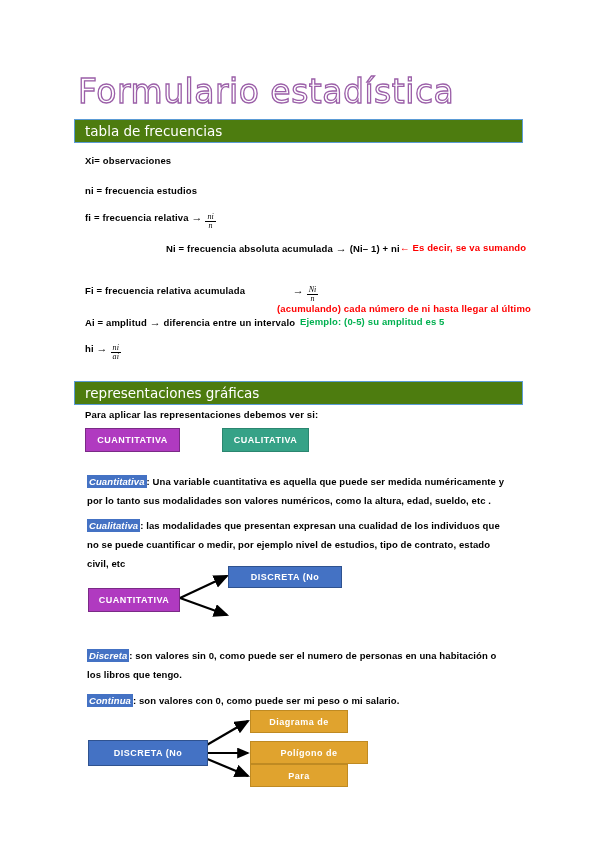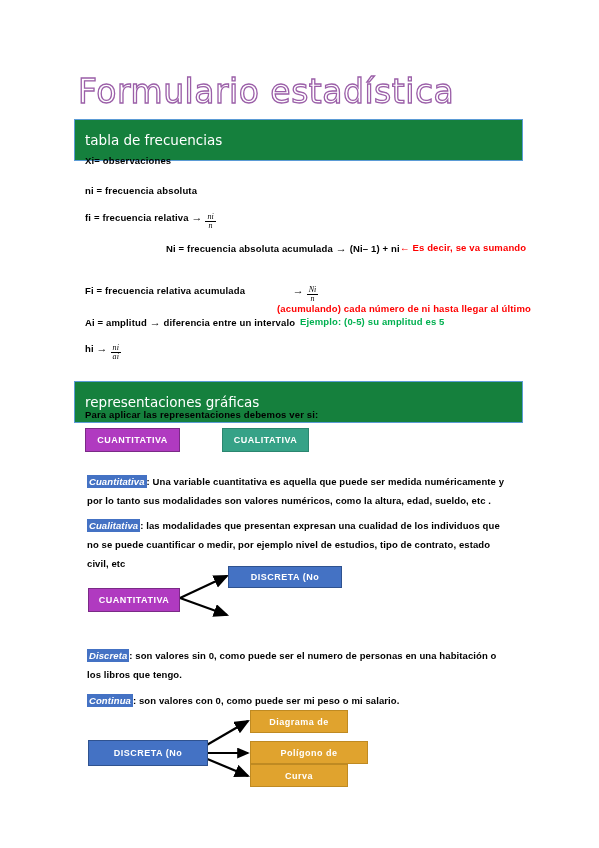--- a/index.html
+++ b/index.html
@@ -17,22 +17,22 @@
     color:#ffffff;
     -webkit-text-stroke:1.3px #9b5fa8;
     text-shadow:
       0 0 0 #9b5fa8;
     font-family:"DejaVu Sans",sans-serif;
     white-space:nowrap;
   }
 
   
   .section-bar{
-    position:absolute;left:74px;width:449px;height:42px;
-    background:#15803d;
+    position:absolute;left:74px;width:449px;height:24px;
+    background:#4d7c0f;
     border:1.5px solid #5b9bd5;
     box-sizing:border-box;
   }
   .section-bar span{
     position:absolute;left:10px;top:50%;transform:translateY(-50%);
     color:#ffffff;font-size:13.5px;font-weight:400;
     font-family:"DejaVu Sans",sans-serif;white-space:nowrap;
   }
 
   
@@ -89,21 +89,21 @@
 
   <div class="section-bar" style="top:119px;">
     <span>tabla de frecuencias</span>
   </div>
 
   <div class="line" style="left:85px;top:155px;">
     <span>Xi= observaciones</span>
   </div>
 
   <div class="line" style="left:85px;top:185px;">
-    <span>ni = frecuencia absoluta</span>
+    <span>ni = frecuencia estudios</span>
   </div>
 
   <div class="line" style="left:85px;top:211px;">
     <span>fi = frecuencia relativa</span>
     <span class="arr">→</span>
     <span class="frac">
       <span class="num">ni</span>
       <span class="den">n</span>
     </span>
   </div>
@@ -203,16 +203,16 @@
   <div class="box box-blue" style="left:88px;top:740px;width:120px;height:26px;">
     <span>DISCRETA (No</span>
   </div>
   <div class="box box-orange" style="left:250px;top:741px;width:118px;height:23px;">
     <span>Polígono de</span>
   </div>
   <div class="box box-orange" style="left:250px;top:710px;width:98px;height:23px;">
     <span>Diagrama de</span>
   </div>
   <div class="box box-orange" style="left:250px;top:764px;width:98px;height:23px;">
-    <span>Curva</span>
+    <span>Para</span>
   </div>
 
 </div>
 
 </body></html>

